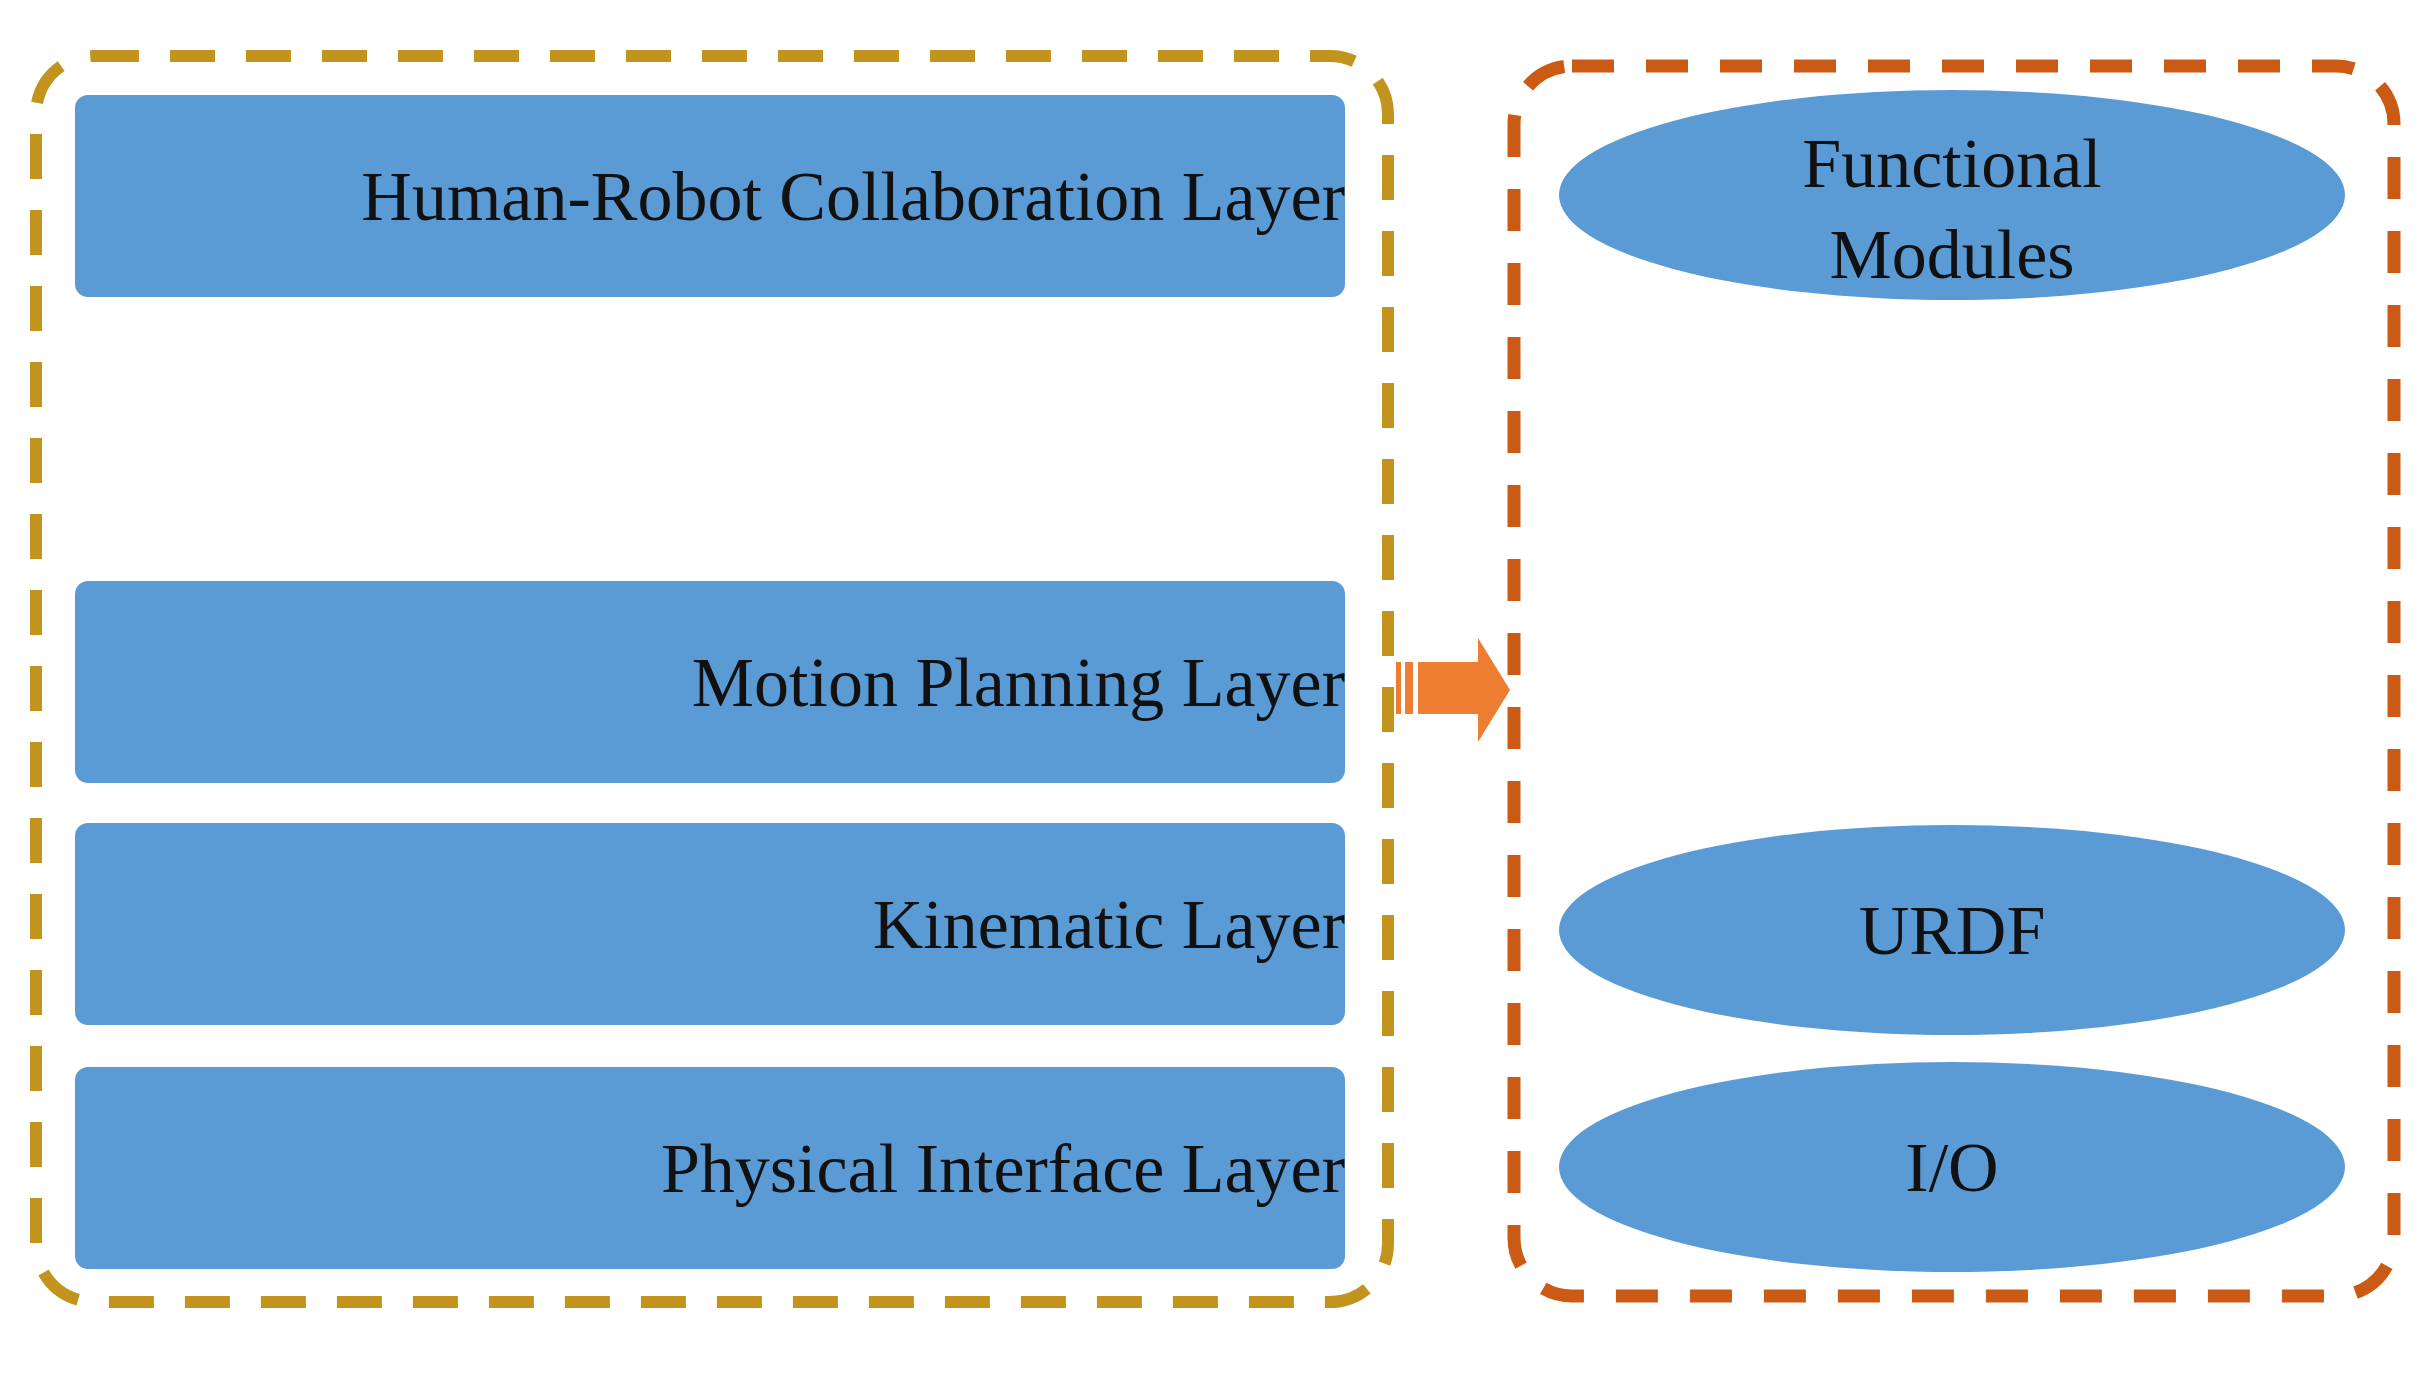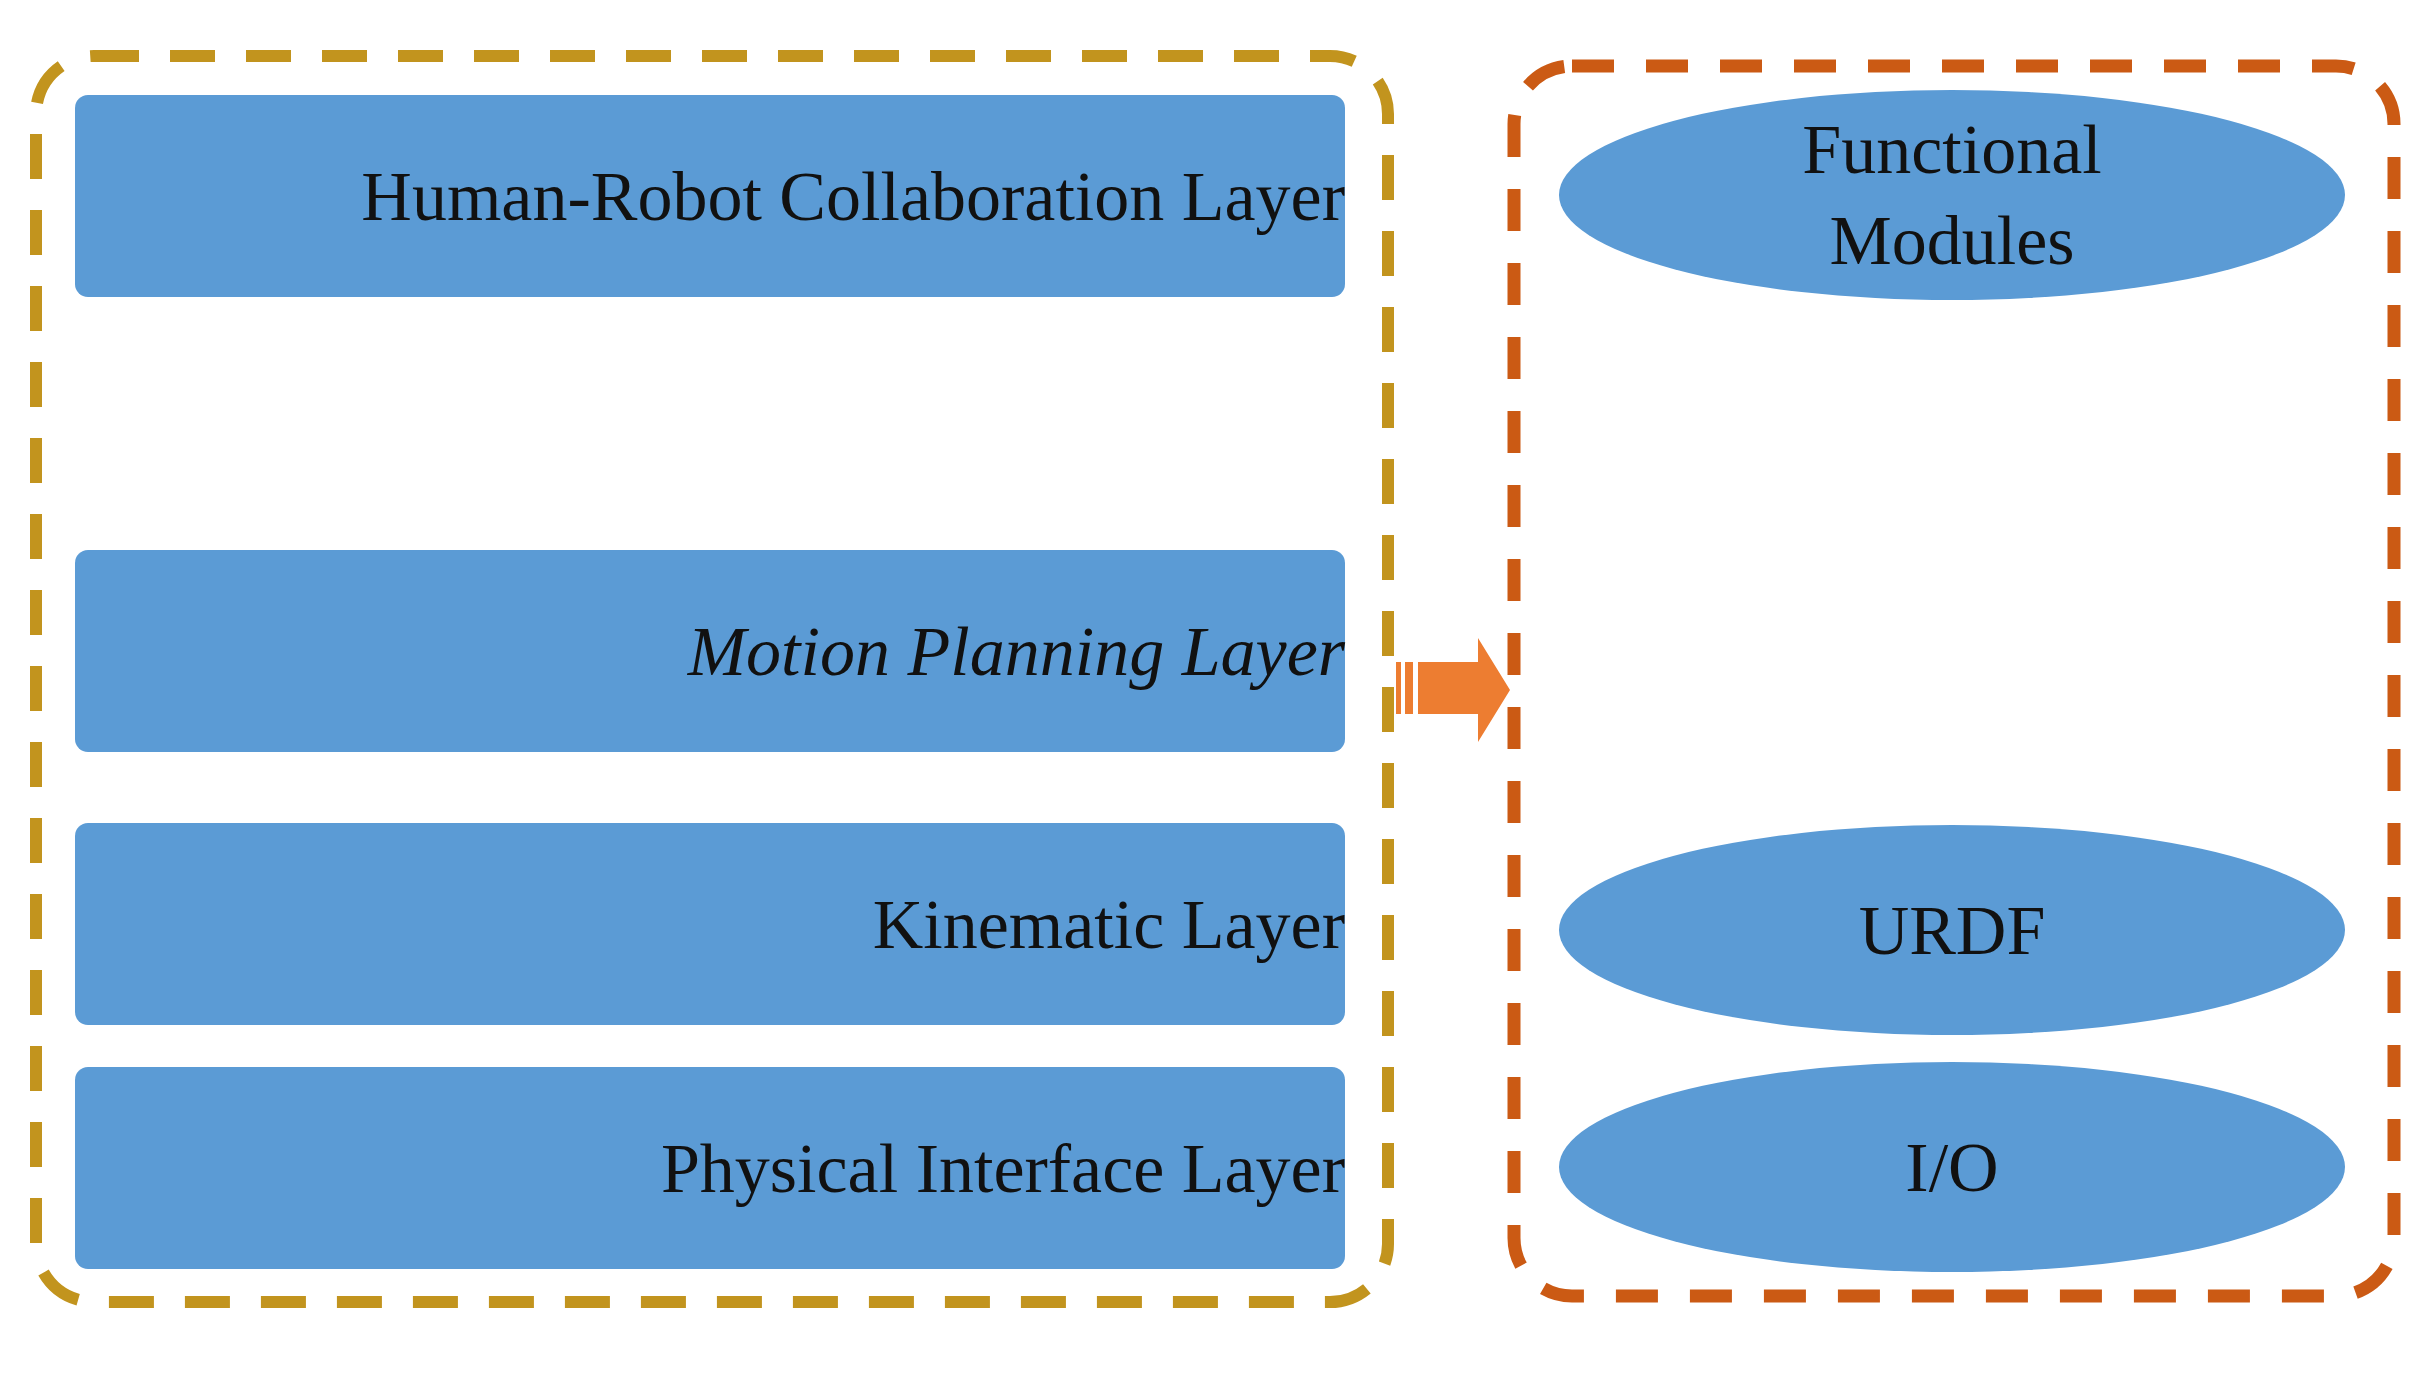--- a/index.html
+++ b/index.html
@@ -44,24 +44,24 @@
     line-height: 1.3;
     text-align: center;
     white-space: nowrap;
   }
   .module-ellipse .node-label {
     max-width: 430px;
     white-space: normal;
   }
   .pos-b1 { top: 95px; }
   .pos-b2 { top: 337px; }
-  .pos-b3 { top: 550px; font-style: italic; }
+  .pos-b3 { top: 581px; }
   .pos-b4 { top: 823px; }
   .pos-b5 { top: 1067px; }
-  .pos-e1 { top: 90px; }
+  .pos-e1 { top: 90px; align-items: flex-end; }
   .pos-e2 { top: 335px; }
   .pos-e3 { top: 580px; }
   .pos-e4 { top: 825px; }
   .pos-e5 { top: 1062px; }
 </style>
 </head>
 <body>
 
 <div id="canvas">
 

